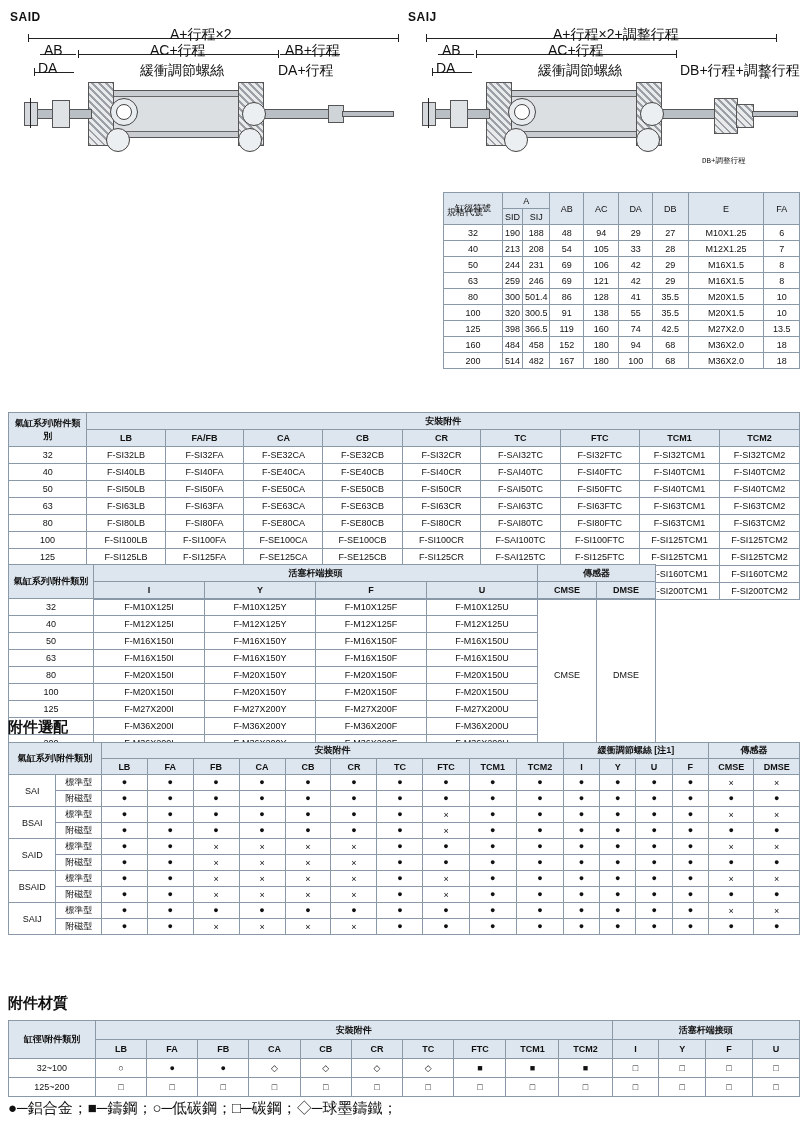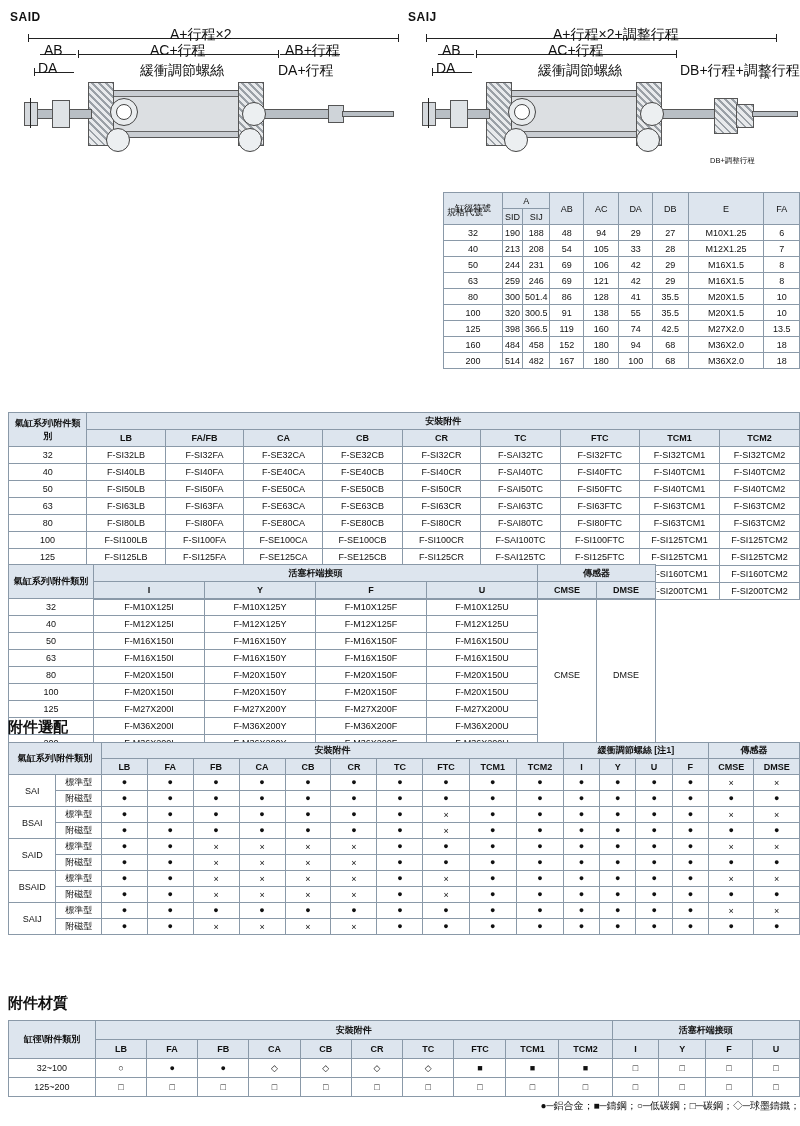--- a/index.html
+++ b/index.html
@@ -39,21 +39,21 @@
   
   .opt-tbl td,.opt-tbl th{border:1px solid #8a99a8;font-size:9px;padding:0 2px;text-align:center;height:15px;}
   .opt-tbl th{background:#dde5ee;font-weight:bold;}
   .dot{font-size:11px;line-height:1;}
   .xx{font-size:10px;}
 
   
   .mat-tbl td,.mat-tbl th{border:1px solid #8a99a8;font-size:9px;padding:1px 3px;text-align:center;height:16px;}
   .mat-tbl th{background:#dde5ee;font-weight:bold;}
 
-  .legend{font-size:10px;text-align:right;padding-top:2px;}
+  .legend{font-size:15px;text-align:left;padding-top:2px;}
   .footnote{font-size:9px;color:#111;}
 </style>
 </head>
 <body>
 
 <div class="page">
 
   <div class="drawing-area">
 
     <div class="dbox" style="left:10px;top:10px;width:390px;height:165px;">
@@ -119,21 +119,21 @@
       <div class="dimline" style="left:30px;top:44px;width:36px;"></div>
       <div class="dtxt" style="left:34px;top:32px;">AB</div>
 
       <div class="dimline" style="left:24px;top:62px;width:40px;"></div>
       <div class="vline" style="left:24px;top:58px;height:8px;"></div>
       <div class="dtxt" style="left:28px;top:50px;">DA</div>
 
       <div class="dtxt" style="left:130px;top:52px;">緩衝調節螺絲</div>
       <div class="dtxt" style="left:272px;top:52px;">DB+行程+調整行程</div>
       <div class="dtxt small" style="left:352px;top:62px;">FA</div>
-      <div class="dtxt small" style="left:302px;top:146px;">DB+調整行程</div>
+      <div class="dtxt small" style="left:294px;top:146px;font-family:Liberation Mono, monospace;">DB+調整行程</div>
 
       <div class="dbox cyl-body" style="left:90px;top:80px;width:150px;height:46px;"></div>
       <div class="dbox cyl-body2" style="left:90px;top:86px;width:150px;height:34px;"></div>
       <div class="dbox hatch" style="left:78px;top:72px;width:24px;height:62px;"></div>
       <div class="dbox hatch" style="left:228px;top:72px;width:24px;height:62px;"></div>
       <div class="dbox" style="left:26px;top:99px;width:54px;height:8px;background:#b9bfc5;border:1px solid #555;"></div>
       <div class="dbox" style="left:250px;top:99px;width:56px;height:8px;background:#b9bfc5;border:1px solid #555;"></div>
       <div class="dbox hatch" style="left:306px;top:88px;width:22px;height:34px;"></div>
       <div class="dbox hatch" style="left:328px;top:94px;width:16px;height:22px;"></div>
       <div class="dbox" style="left:344px;top:101px;width:44px;height:4px;background:#b9bfc5;border:1px solid #555;"></div>

